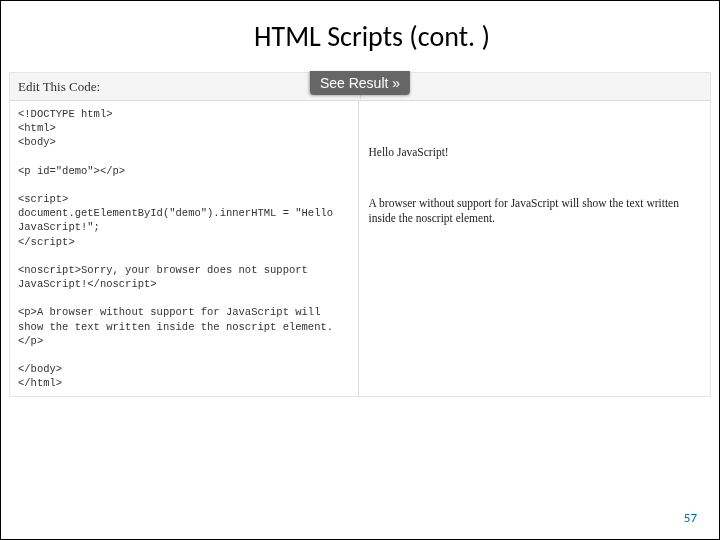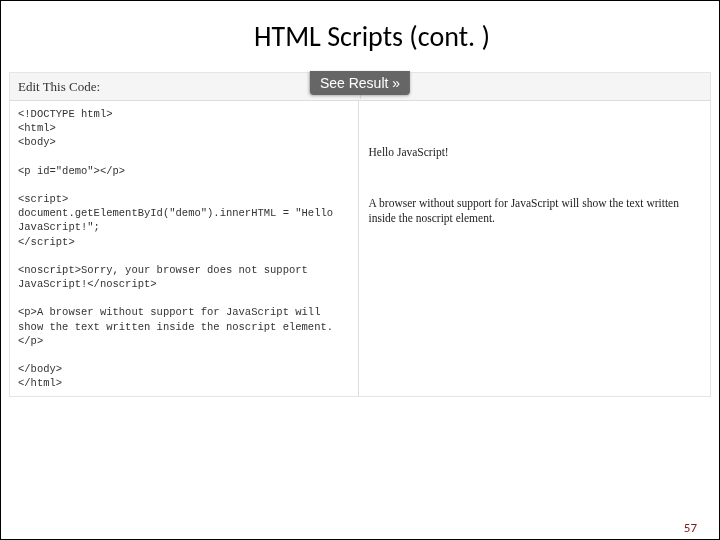--- a/index.html
+++ b/index.html
@@ -85,25 +85,25 @@
     font-size: 11.5px;
     color: #222;
   }
   .result-pane p {
     margin-bottom: 10px;
     line-height: 1.3;
     margin-top: 36px;
   }
   .page-number {
     position: absolute;
-    bottom: 4px;
+    bottom: 14px;
     right: 22px;
     font-size: 13px;
     font-family: "Calibri", Arial, sans-serif;
-    color: #7f1d1d;
+    color: #0369a1;
   }
 </style>
 </head>
 <body>
 
 <h1 class="slide-title">HTML Scripts (cont. )</h1>
 
 <div class="editor-container">
   <div class="header-row">
     <div class="header-left">Edit This Code:</div>

